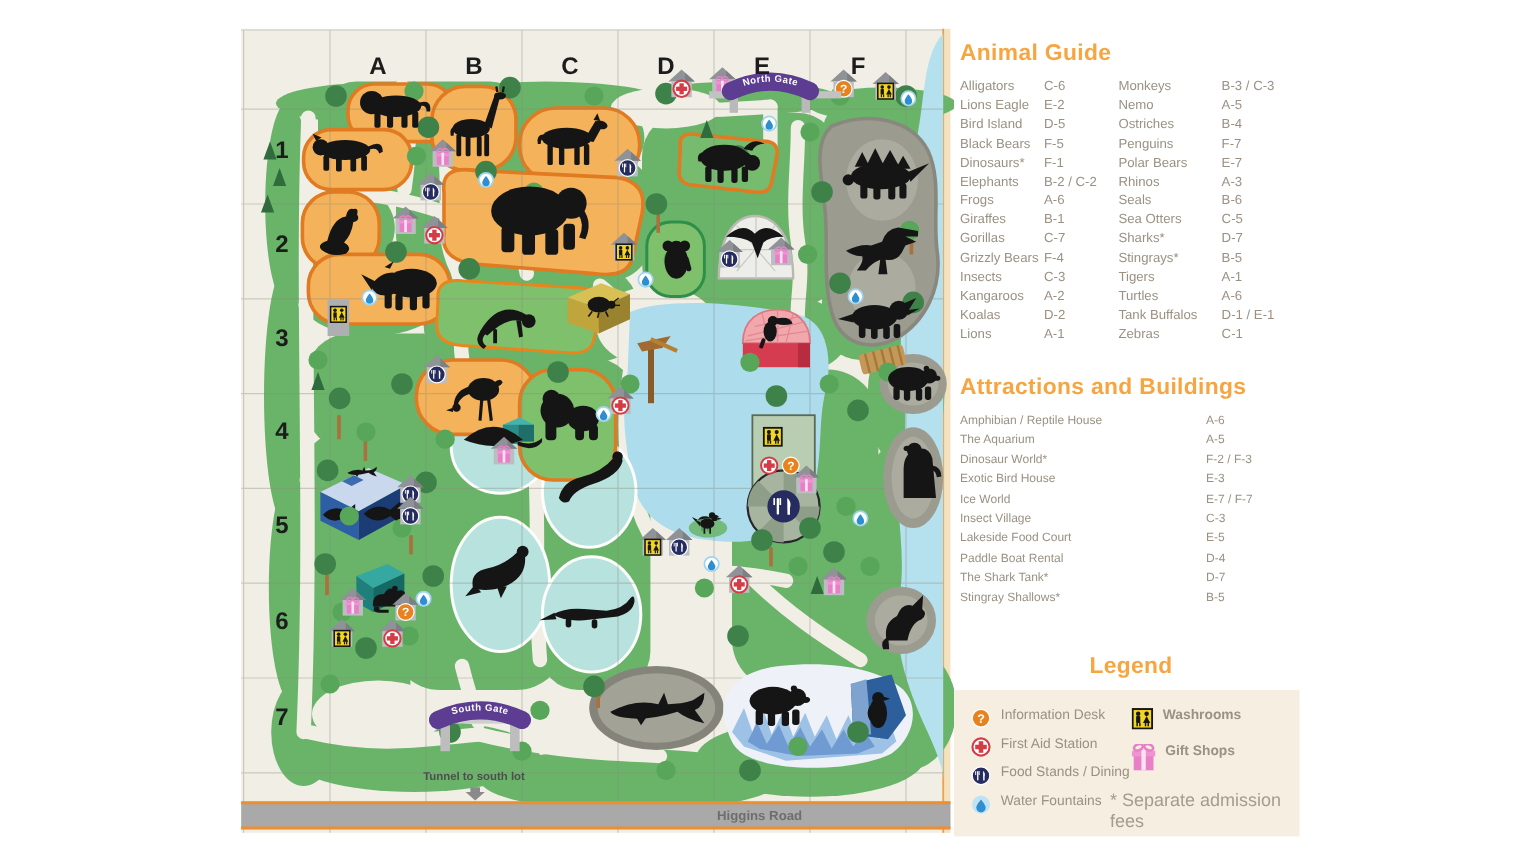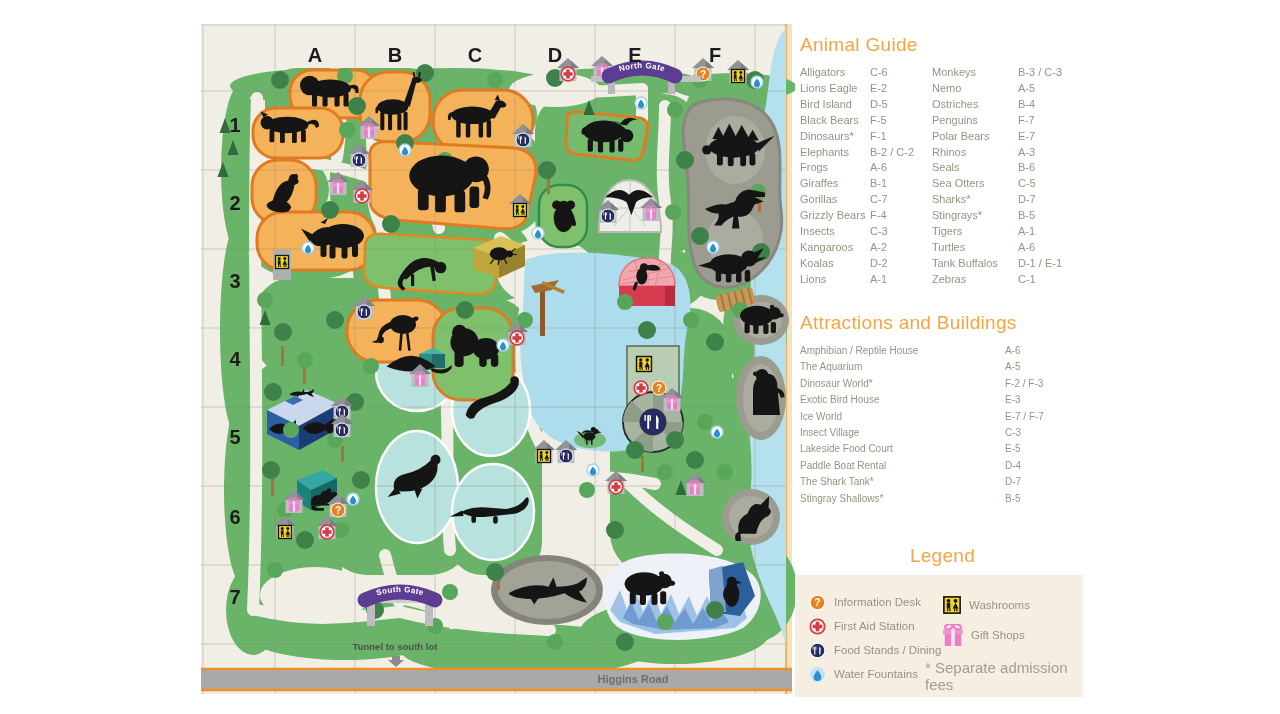--- a/index.html
+++ b/index.html
@@ -1,28 +1,28 @@
 <!DOCTYPE html>
 <html><head>
 <meta charset="utf-8">
 <style>
   html,body{margin:0;padding:0;background:#fff;}
   body{font-family:"Liberation Sans",sans-serif;}
   .stage{position:relative;width:1280px;height:714px;background:#fff;overflow:hidden;}
   .map-wrap{position:absolute;left:195px;top:10px;width:600px;height:690px;}
   .panel-sec{position:absolute;left:800px;width:285px;}
-  .sec-title{font-size:19px;font-weight:normal;color:#F7A541;margin:0;letter-spacing:.3px;}
+  .sec-title{font-size:19px;font-weight:bold;color:#F7A541;margin:0;letter-spacing:.3px;}
   .ag-grid{margin-top:9px;display:grid;grid-template-columns:70px 62px 86px 67px;font-size:11px;color:#9A9183;line-height:15.9px;}
   .at-grid{margin-top:9px;display:grid;grid-template-columns:205px 80px;font-size:10px;color:#9A9183;line-height:16.4px;}
   .legend-box{position:absolute;left:795px;top:575px;width:288px;height:122px;background:#F6EEE1;}
   .lg-col{position:absolute;top:15px;}
   .lg-col.left{left:14px;}
   .lg-col.right{left:148px;}
-  .lg-item{display:flex;align-items:center;gap:8px;height:24px;font-size:11.5px;color:#9A9183;}
-  .lg-col.right .lg-item{height:30px;}
+  .lg-item{display:flex;align-items:flex-start;gap:8px;height:24px;font-size:11.5px;color:#9A9183;}
+  .lg-col.right .lg-item{height:30px;font-weight:bold;}
   .lg-foot{position:absolute;left:130px;top:84px;font-size:15px;color:#A59C8D;}
   svg text{font-family:"Liberation Sans",sans-serif;}
   .grid-label{font-weight:bold;font-size:20px;fill:#1C1C1C;}
   .gate-text{font-weight:bold;font-size:8px;fill:#fff;letter-spacing:.4px;}
   .road-text{font-weight:bold;font-size:11px;fill:#6E6E6E;}
   .tunnel-text{font-weight:bold;font-size:9.5px;fill:#4E4E4E;}
 </style>
 </head>
 <body>
 

